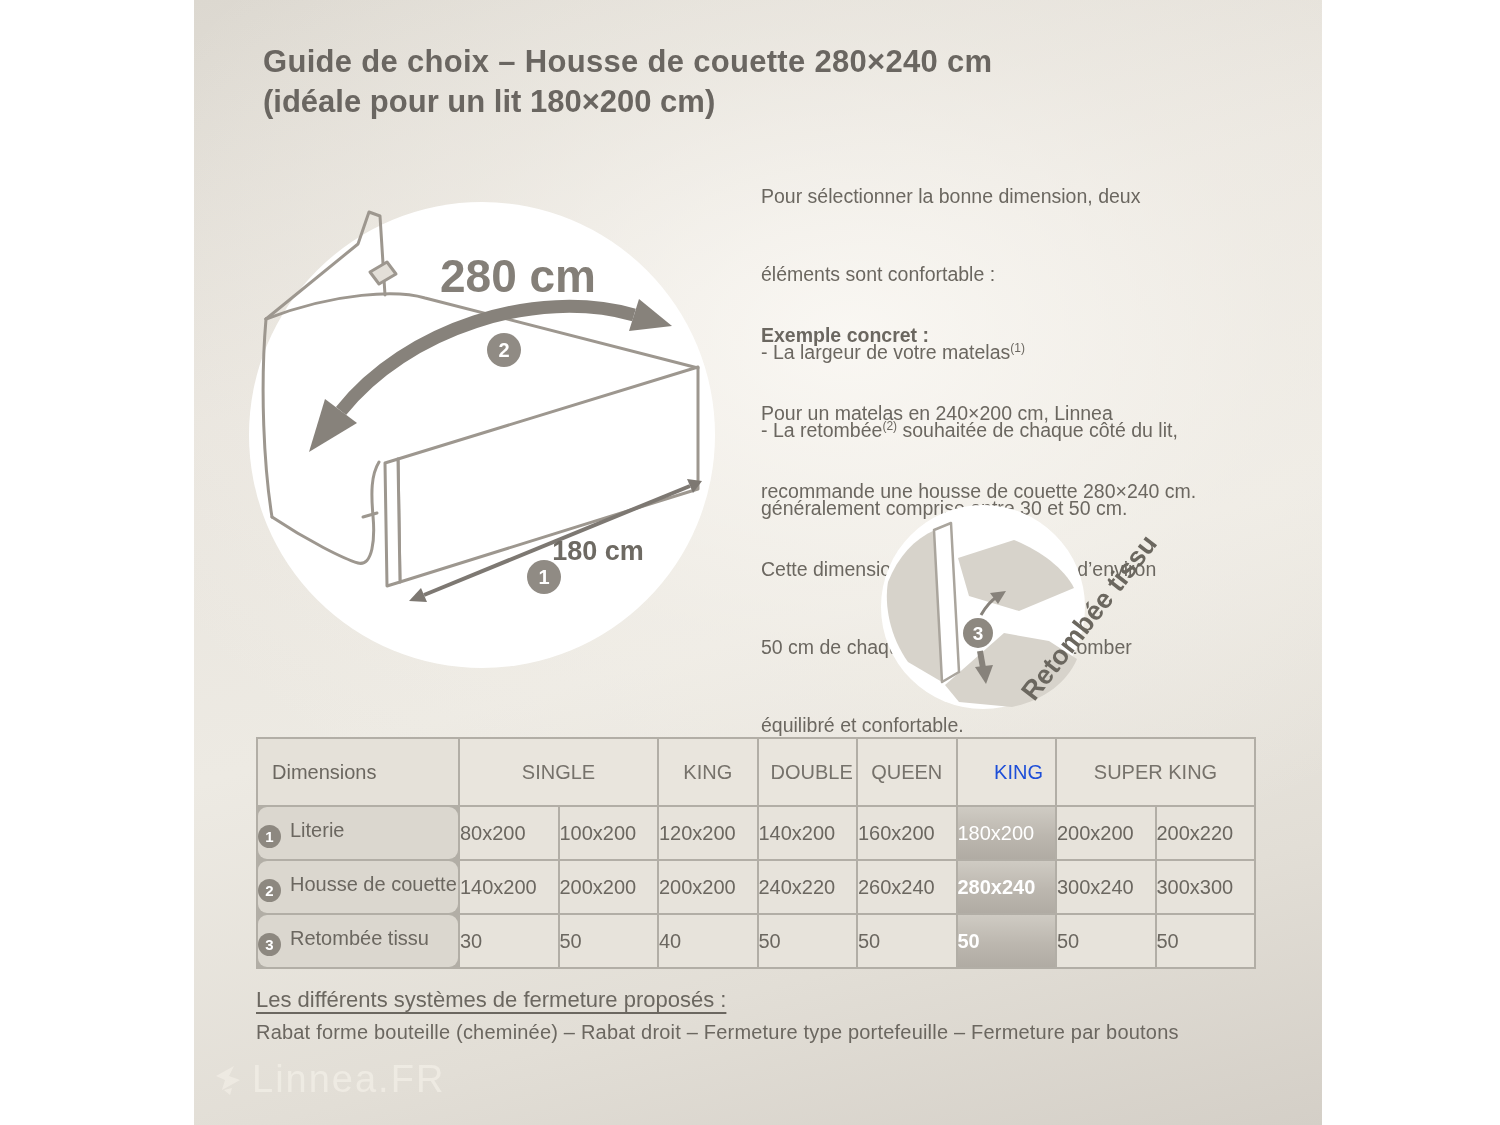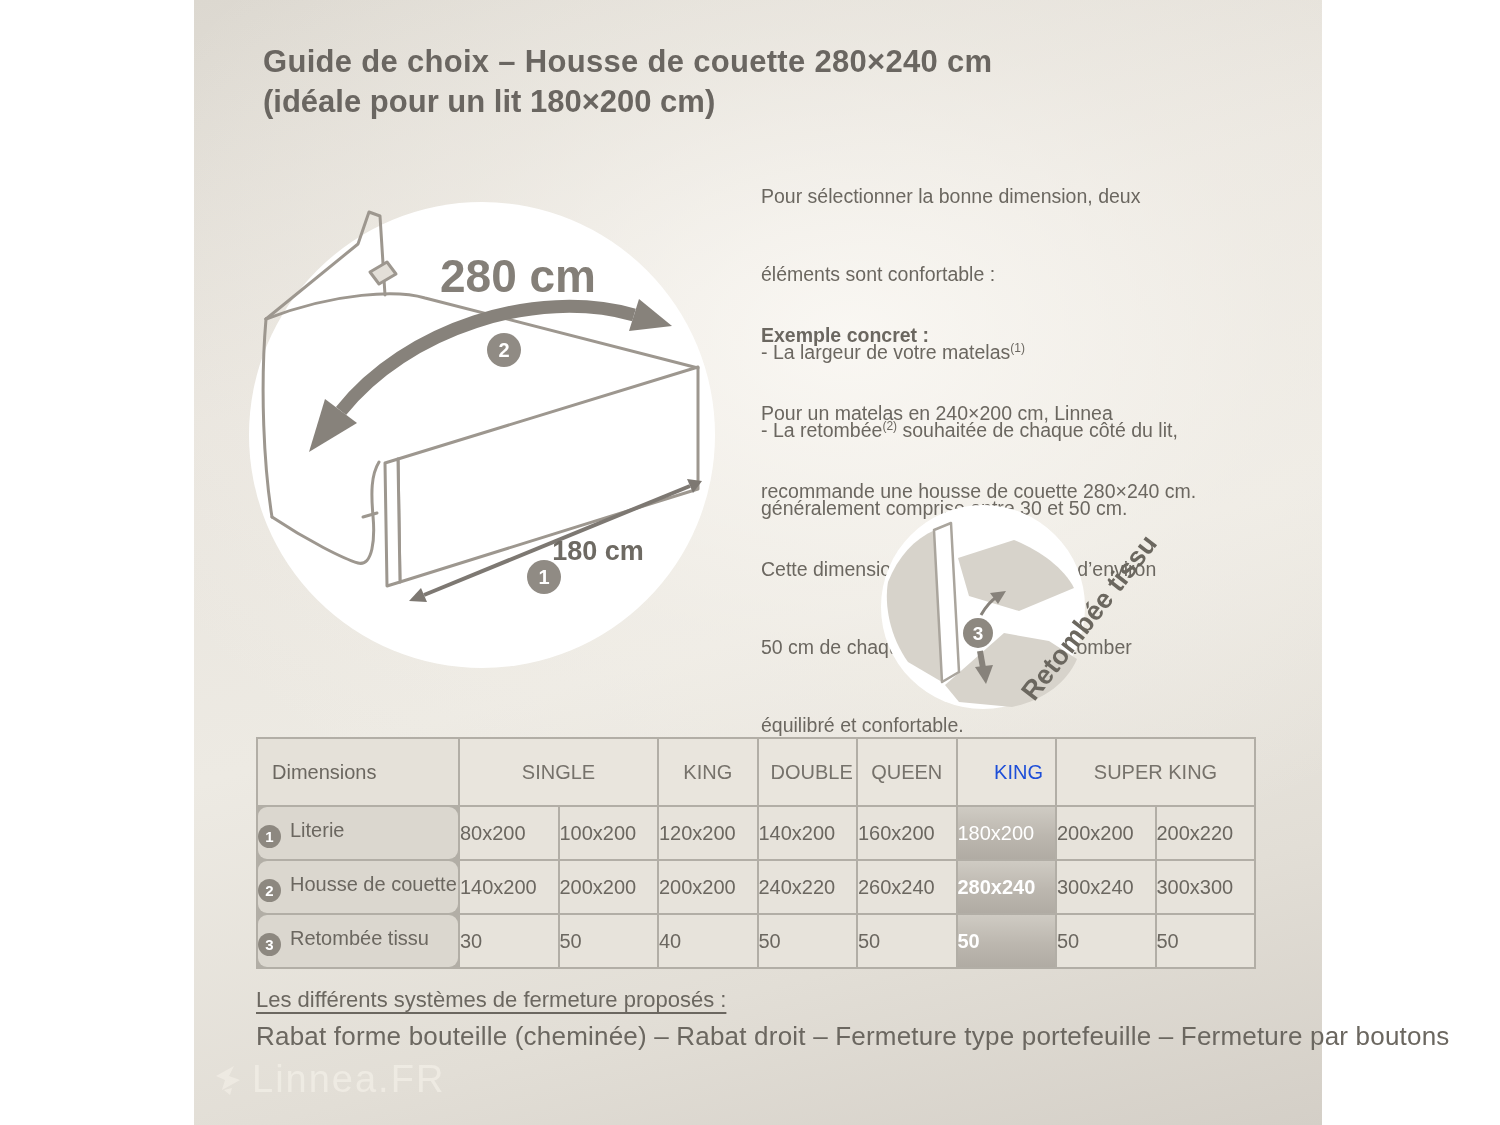--- a/index.html
+++ b/index.html
@@ -51,21 +51,21 @@
     color:#ffffff;
   }
   td.hl.b{font-weight:bold;}
   .tbadge{
     display:inline-block;width:23px;height:23px;border-radius:50%;
     background:#8d8880;color:#fff;font-size:15px;font-weight:bold;
     text-align:center;line-height:23px;margin-right:9px;vertical-align:-5px;
   }
   .note{right:66px;top:954px;font-style:italic;font-size:19px;color:#6b6760;}
   .closures-h{left:62px;top:987px;font-size:22px;color:#6b6760;text-decoration:underline;text-underline-offset:5px;}
-  .closures-l{left:62px;top:1021px;font-size:26px;color:#6b6760;letter-spacing:.2px;white-space:nowrap;}
+  .closures-l{left:62px;top:1021px;font-size:20px;color:#6b6760;letter-spacing:.2px;white-space:nowrap;}
   .watermark{
     left:16px;top:1058px;display:flex;align-items:center;gap:8px;
     color:rgba(248,244,236,0.55);font-size:38px;letter-spacing:2px;
   }
   .watermark svg{opacity:.55;}
 </style>
 </head>
 <body>
 
 <div class="canvas">

